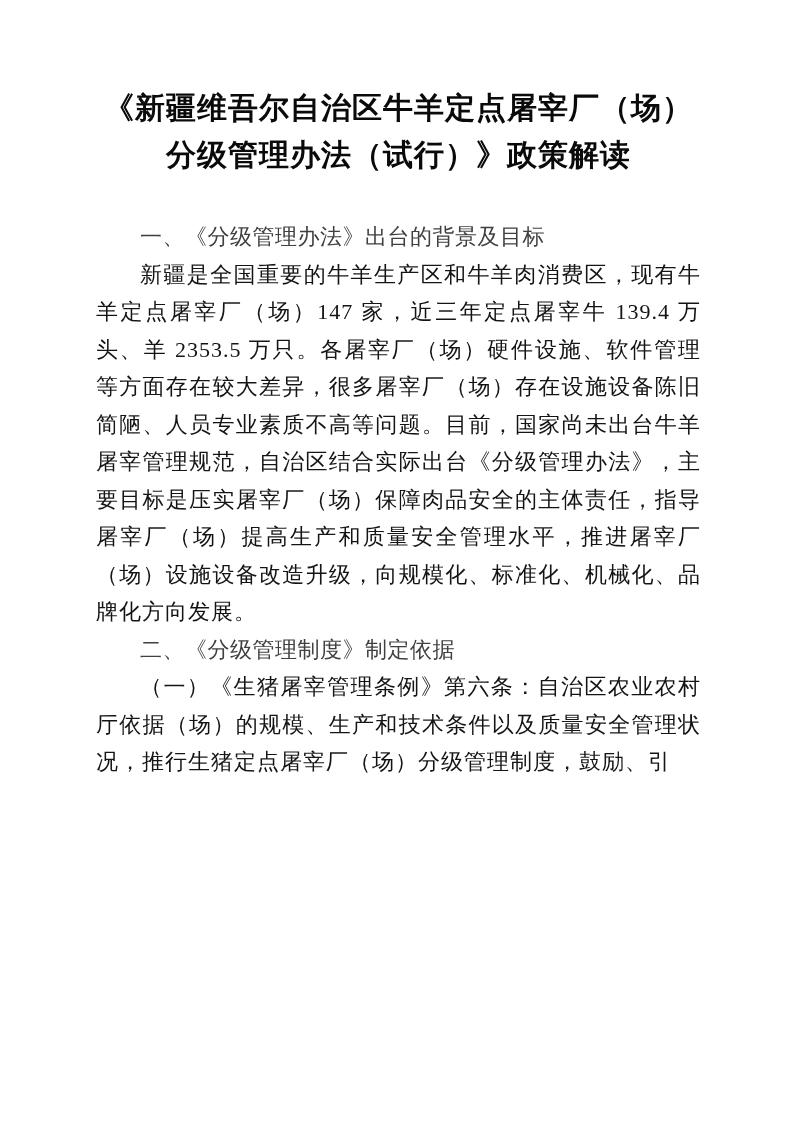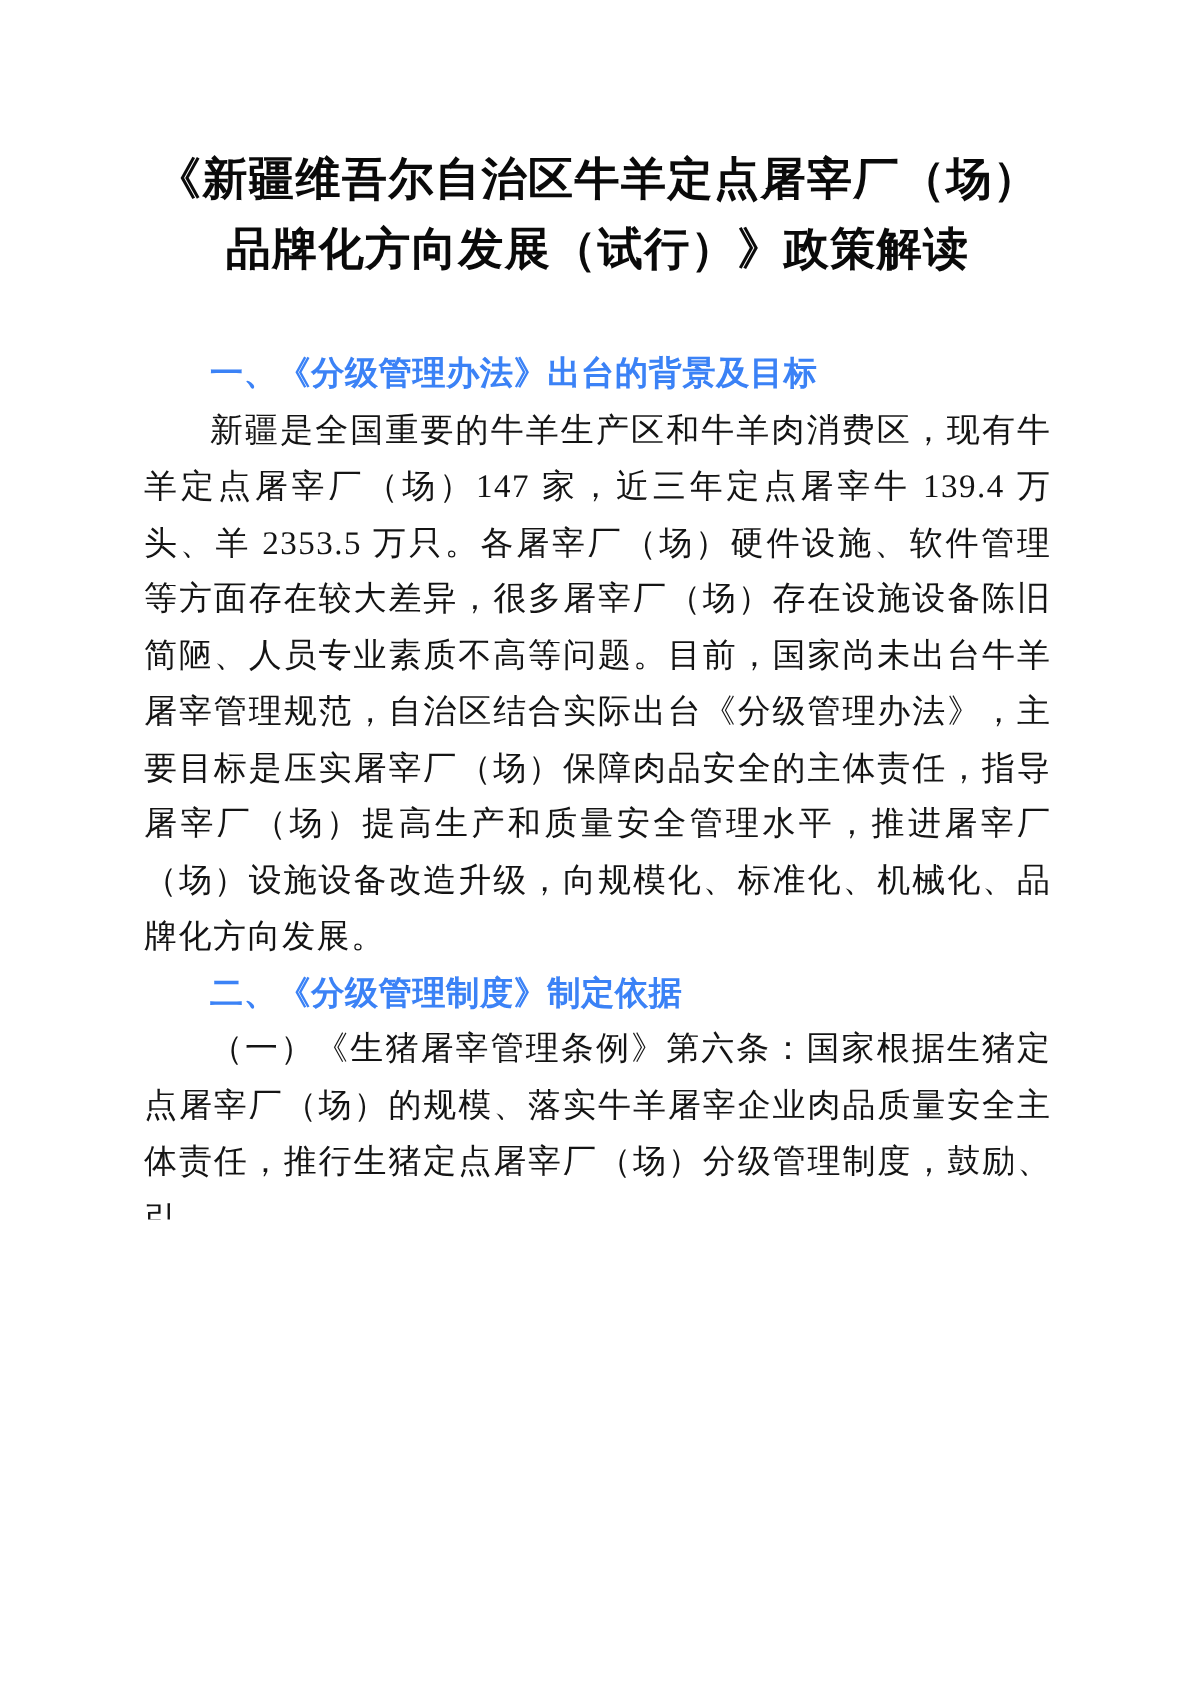--- a/index.html
+++ b/index.html
@@ -4,21 +4,21 @@
 <style>
   html, body {
     margin: 0;
     padding: 0;
     background: #ffffff;
   }
   .page {
     position: relative;
     width: 793px;
     height: 801px;
-    margin: 12px auto;
+    margin: 0 auto;
     background: #ffffff;
     box-sizing: border-box;
     padding: 84px 92px 0 96px;
     overflow: hidden;
     color: #111111;
   }
   .doc-title {
     margin: 0 0 40px 0;
     text-align: center;
     font-family: "Liberation Serif", "DejaVu Serif", serif;
@@ -36,34 +36,34 @@
     line-height: 37.5px;
     letter-spacing: 1px;
     text-align: justify;
     text-justify: inter-ideograph;
     text-indent: 2em;
     color: #141414;
   }
   p.heading-para {
     margin: 0;
     font-family: "Liberation Sans", "DejaVu Sans", sans-serif;
-    font-weight: bold;
+    font-weight: normal;
     font-size: 22px;
     line-height: 37.5px;
     letter-spacing: 0.5px;
     text-indent: 2em;
-    color: #3b82f6;
+    color: #404040;
   }
 </style>
 </head>
 <body>
 
 <div class="page">
   <h1 class="doc-title">
     <span>《新疆维吾尔自治区牛羊定点屠宰厂（场）</span>
-    <span>品牌化方向发展（试行）》政策解读</span>
+    <span>分级管理办法（试行）》政策解读</span>
   </h1>
 
   <p class="heading-para">一、《分级管理办法》出台的背景及目标</p>
   <p class="body-para">新疆是全国重要的牛羊生产区和牛羊肉消费区，现有牛羊定点屠宰厂（场）147 家，近三年定点屠宰牛 139.4 万头、羊 2353.5 万只。各屠宰厂（场）硬件设施、软件管理等方面存在较大差异，很多屠宰厂（场）存在设施设备陈旧简陋、人员专业素质不高等问题。目前，国家尚未出台牛羊屠宰管理规范，自治区结合实际出台《分级管理办法》，主要目标是压实屠宰厂（场）保障肉品安全的主体责任，指导屠宰厂（场）提高生产和质量安全管理水平，推进屠宰厂（场）设施设备改造升级，向规模化、标准化、机械化、品牌化方向发展。</p>
   <p class="heading-para">二、《分级管理制度》制定依据</p>
-  <p class="body-para">（一）《生猪屠宰管理条例》第六条：国家根据生猪定点屠宰厂（场）的规模、落实牛羊屠宰企业肉品质量安全主体责任，推行生猪定点屠宰厂（场）分级管理制度，鼓励、引</p>
+  <p class="body-para">（一）《生猪屠宰管理条例》第六条：自治区农业农村厅依据（场）的规模、生产和技术条件以及质量安全管理状况，推行生猪定点屠宰厂（场）分级管理制度，鼓励、引</p>
 </div>
 
 </body></html>

